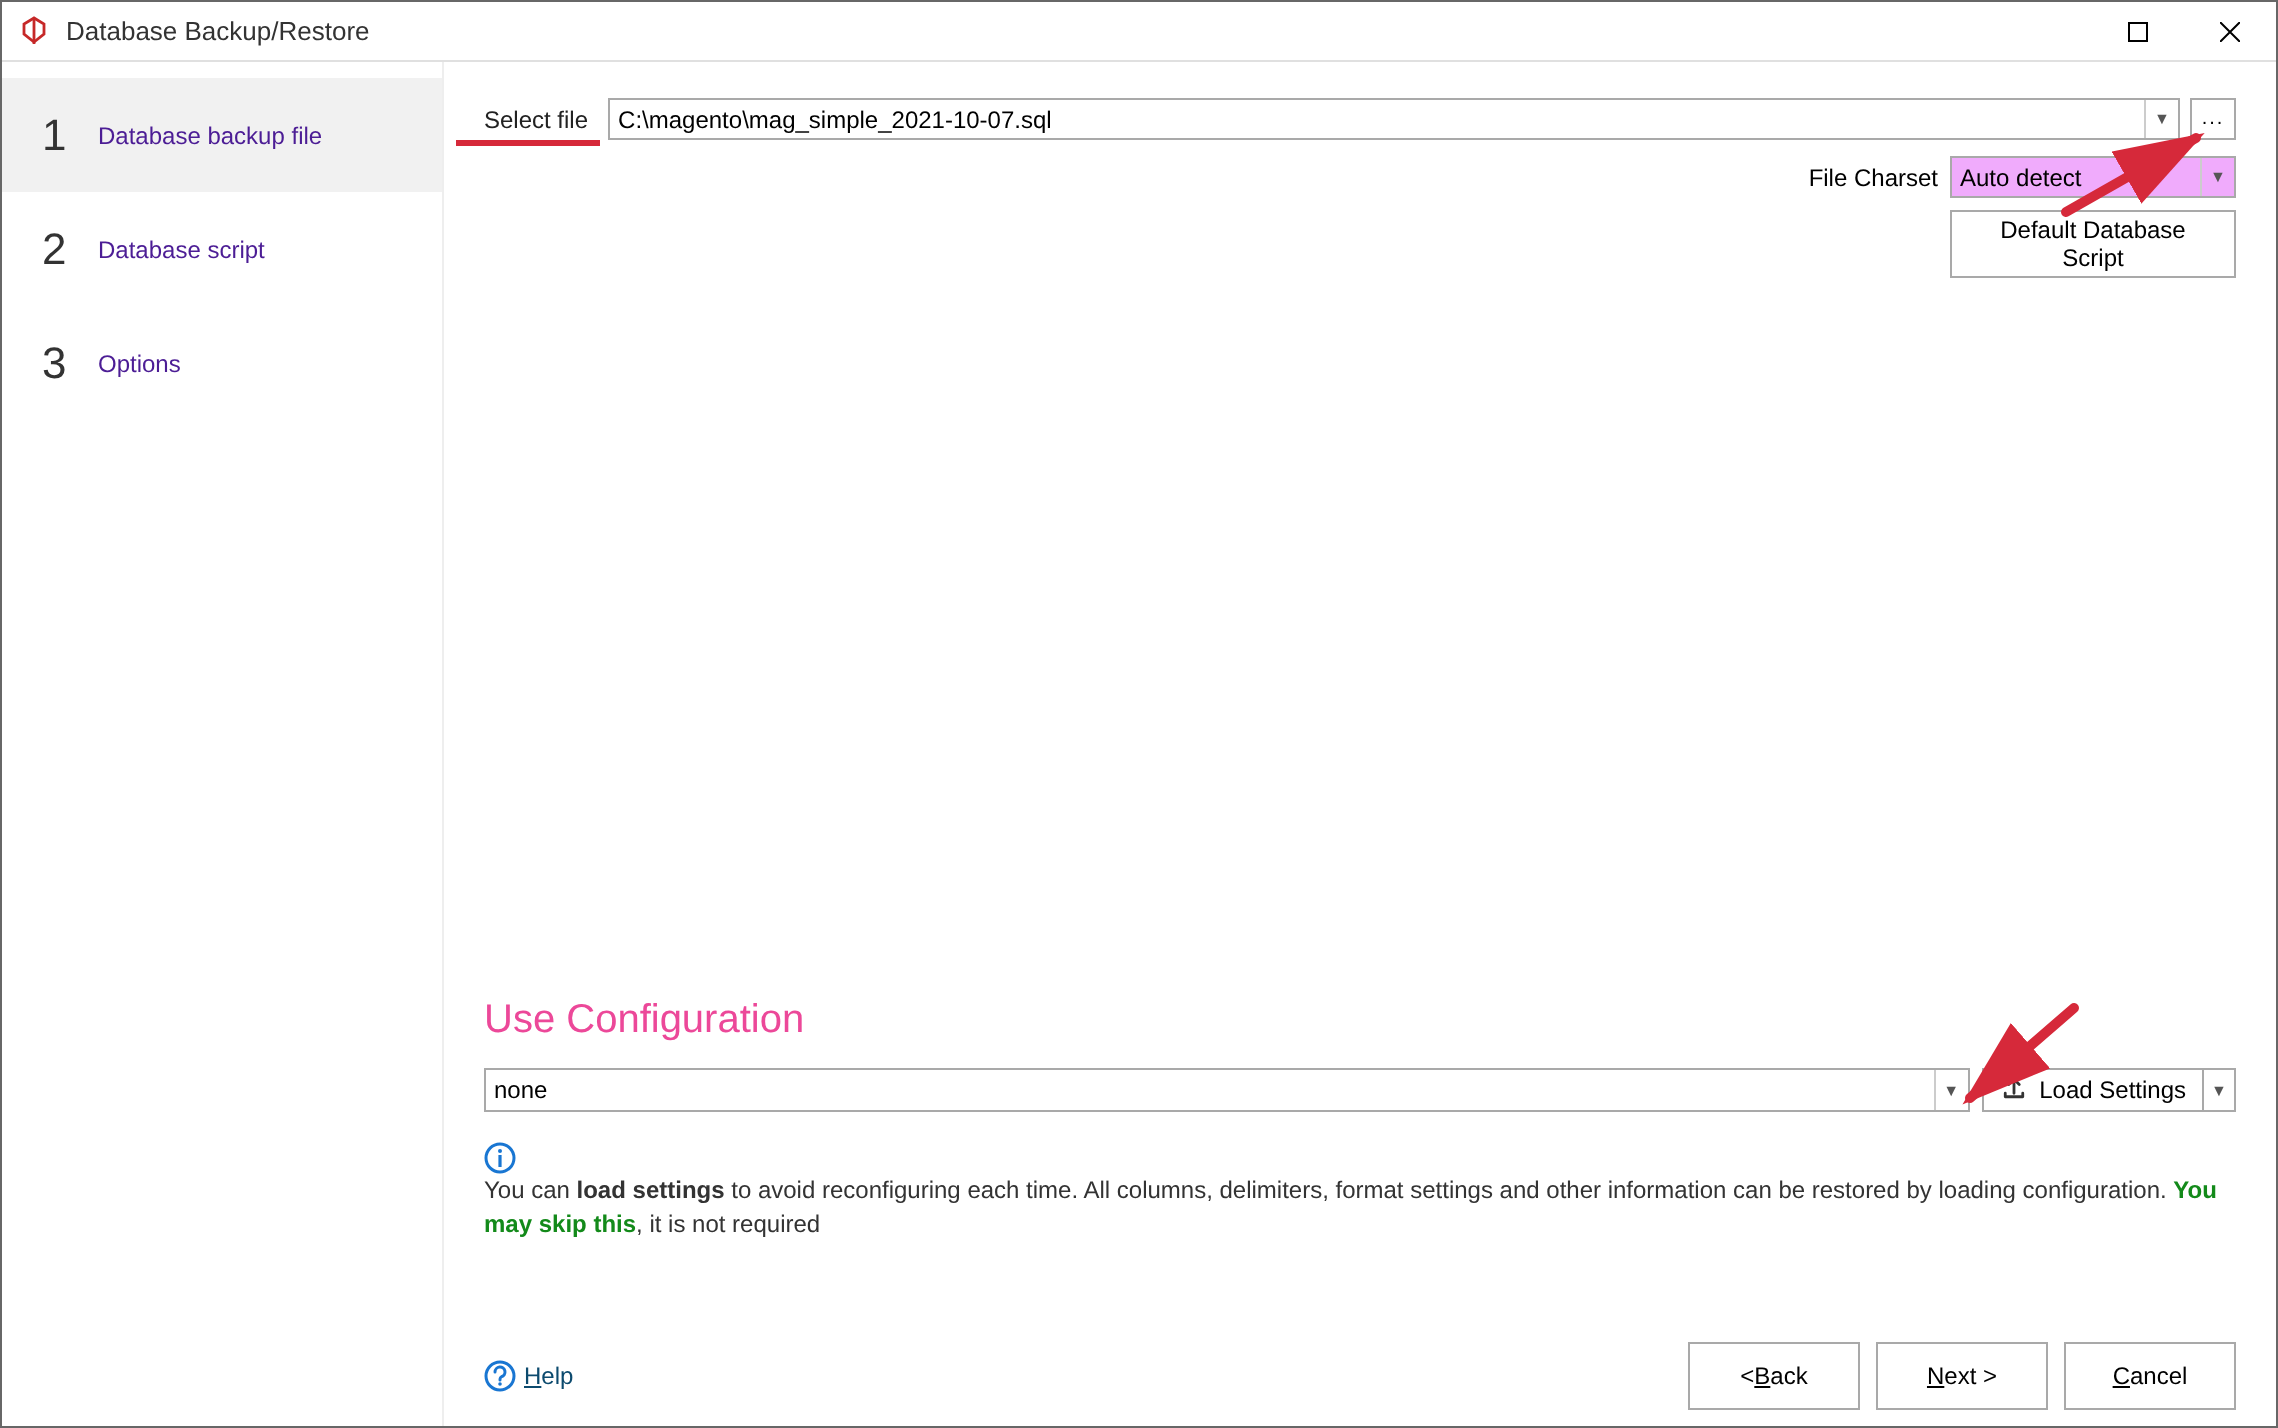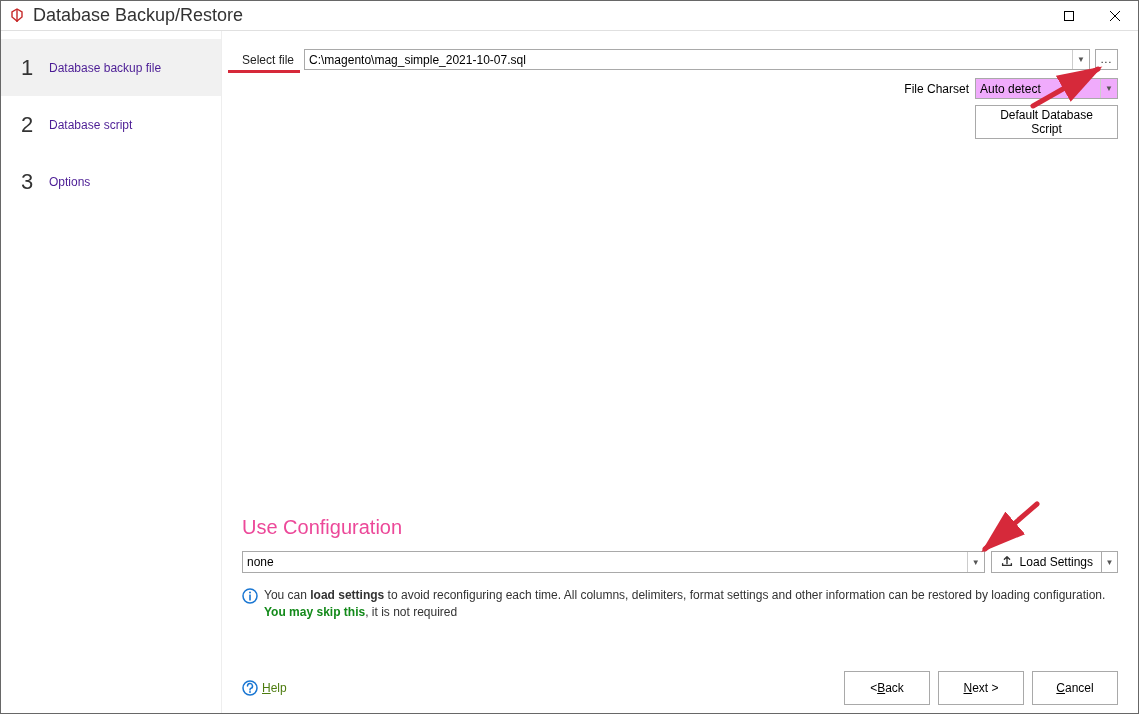--- a/index.html
+++ b/index.html
@@ -20,21 +20,21 @@
       display: flex;
       align-items: center;
       padding: 0 0 0 8px;
       border-bottom: 1px solid #e0e0e0;
     }
     .titlebar .app-icon {
       width: 16px; height: 16px;
       margin-right: 8px;
       display: inline-flex; align-items: center; justify-content: center;
     }
-    .titlebar .title { color: #333; font-size: 18px; }
+    .titlebar .title { color: #333; font-size: 13px; }
     .titlebar .spacer { flex: 1; }
     .wc {
       width: 46px; height: 30px;
       display: inline-flex; align-items: center; justify-content: center;
       font-family: inherit;
       color: #000;
     }
     .content {
       flex: 1;
       display: flex;
@@ -195,37 +195,38 @@
       font-size:8px; color:#555;
       background:#fff;
     }
     .info-row {
       display: flex;
       align-items: flex-start;
       margin-top: 14px;
       font-size: 12px;
       color: #333;
       line-height: 1.4;
+      flex-direction: column;
     }
     .info-icon {
       width: 16px; height:16px;
       margin-right: 6px;
       flex-shrink: 0;
       margin-top: 1px;
     }
     .info-text b { font-weight: 700; }
     .info-text .green { color: #138a1a; font-weight:700; }
     .help-row {
       display: flex;
       align-items: center;
       margin-top: 50px;
       margin-bottom: 8px;
     }
     .help-icon { width:16px; height:16px; margin-right:4px; }
-    .help-link { font-size:12px; color:#4d7c0f; }
+    .help-link { font-size:12px; color:#0c4a6e; }
     .help-link span.u{ text-decoration: underline; }
     .footer-btns {
       margin-left: auto; display:flex; gap:8px;
     }
     .footer-btns .btn { width: 86px; height: 24px; }
     .arrow { position:absolute; pointer-events:none; }
   </style>
 </head>
 <body>
 

